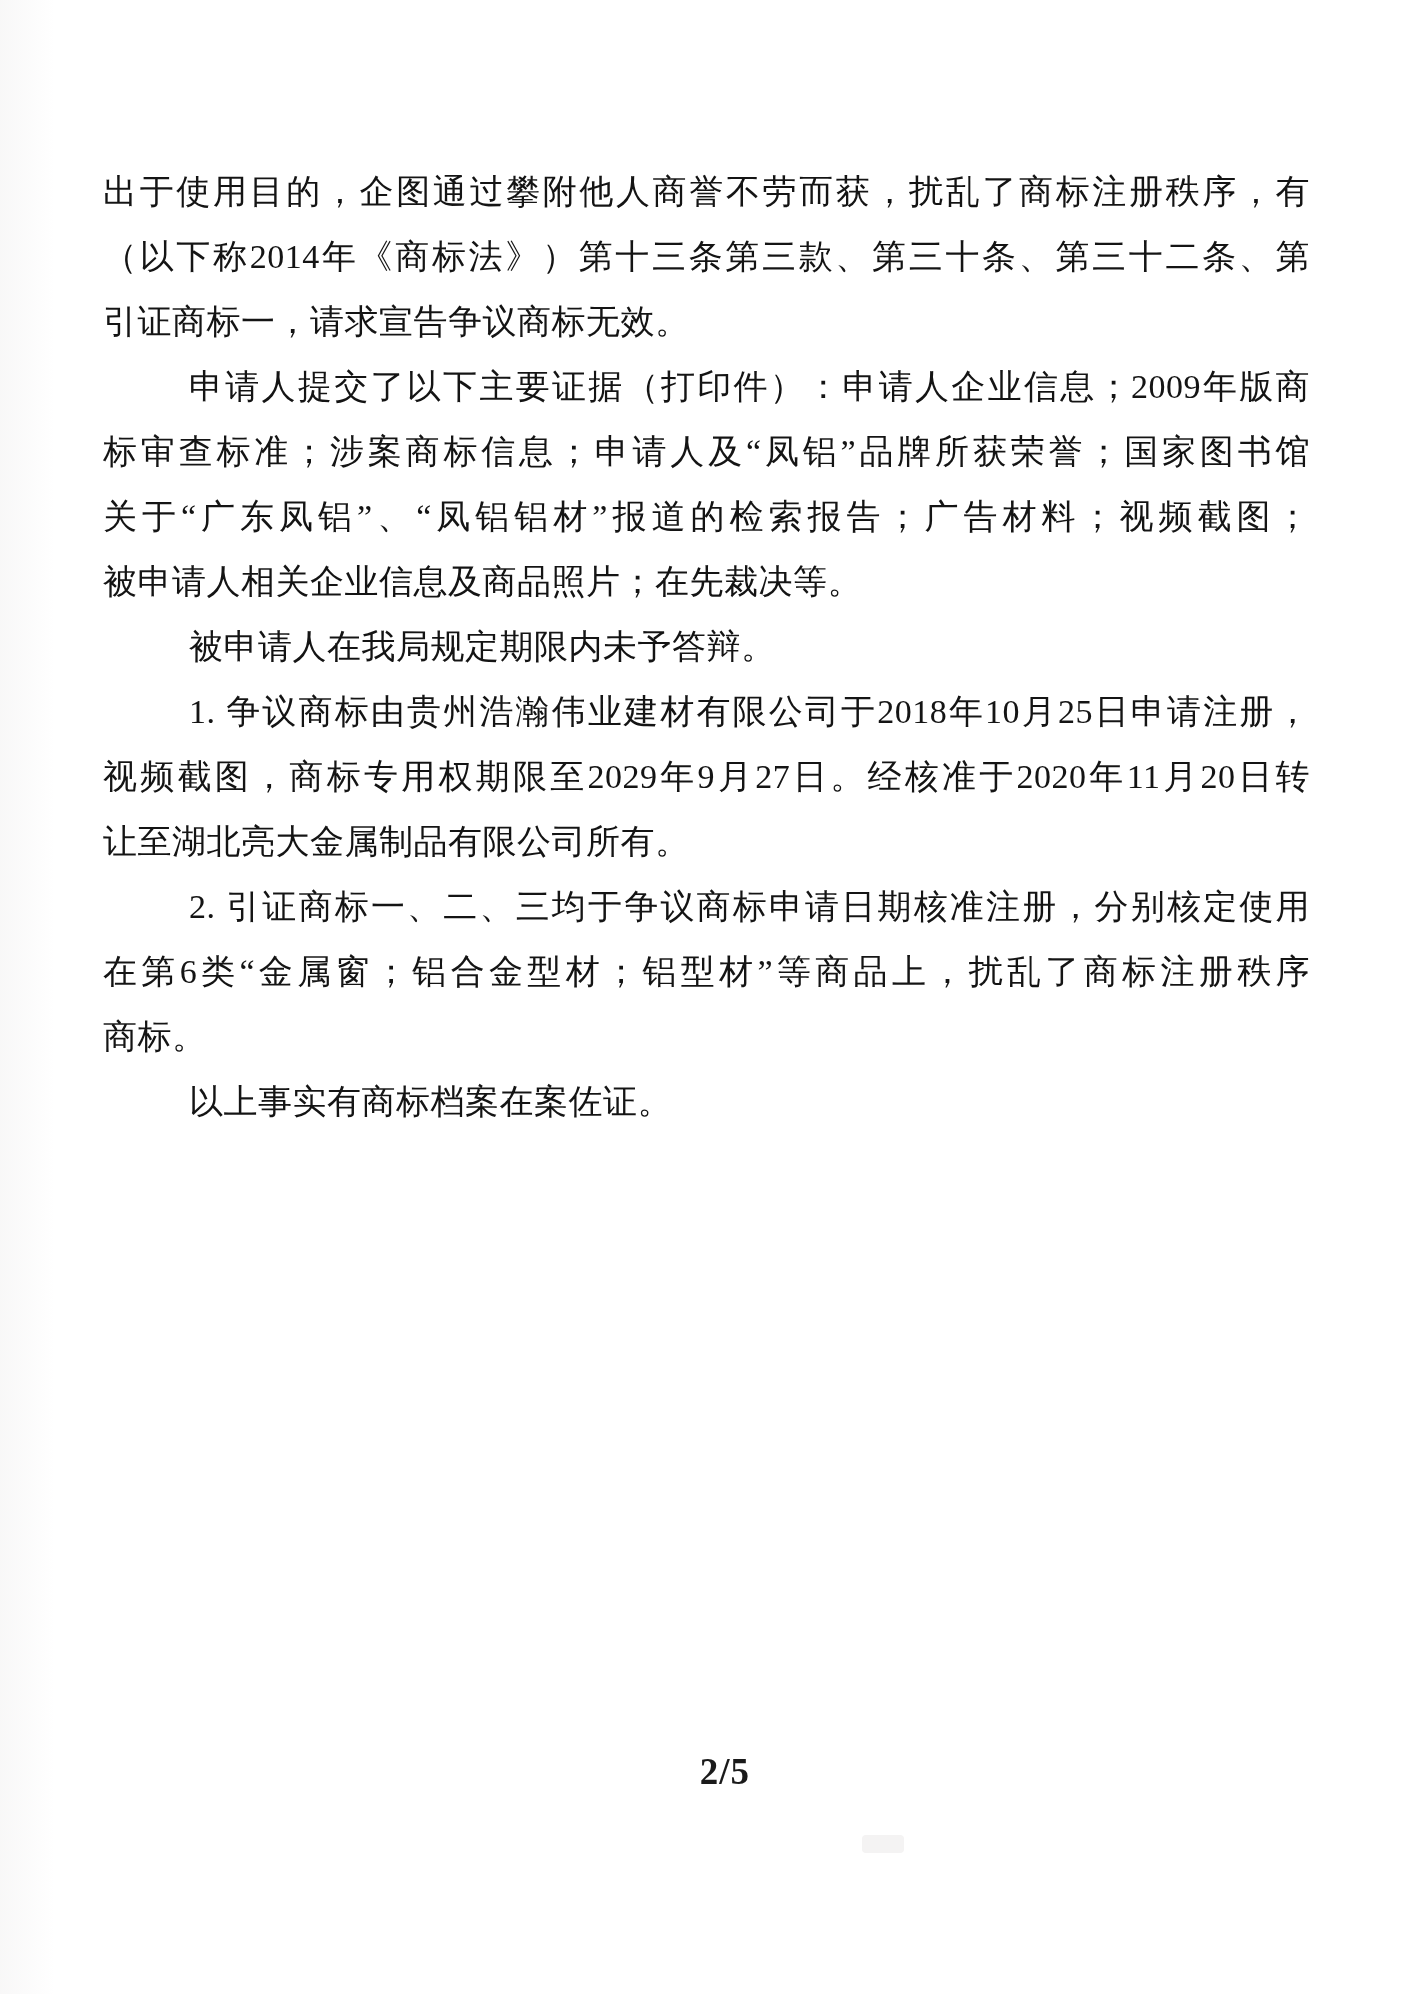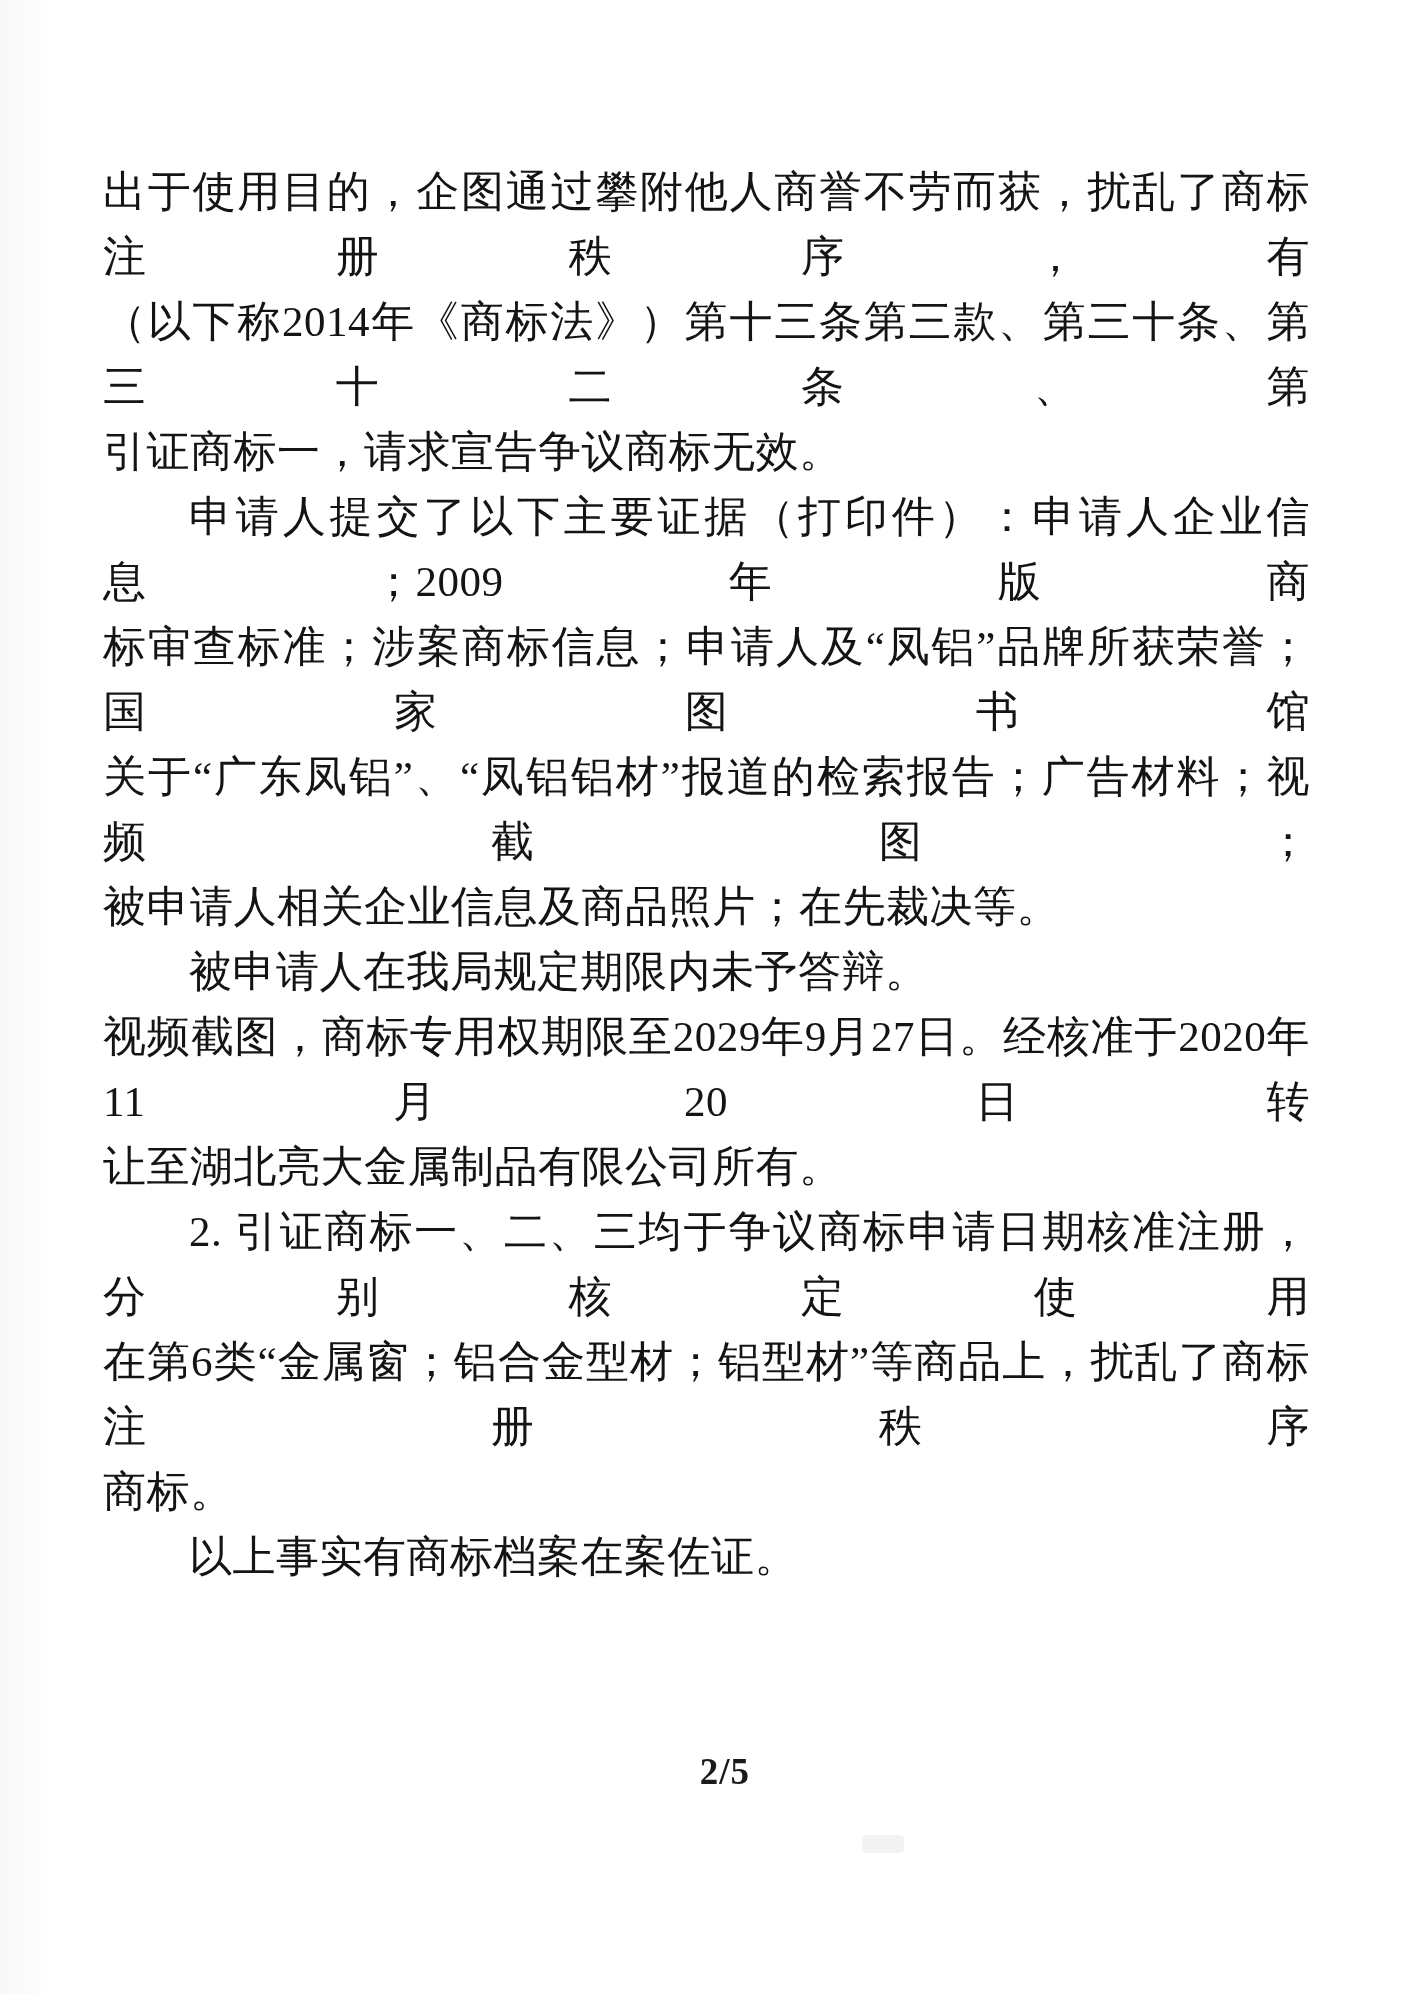--- a/index.html
+++ b/index.html
@@ -27,21 +27,21 @@
     pointer-events: none;
   }
   .doc-body {
     position: absolute;
     left: 103px;
     right: 100px;
     top: 159px;
   }
   .doc-body p {
     margin: 0;
-    font-size: 43px;
+    font-size: 34px;
     line-height: 65px;
     letter-spacing: 0.5px;
     white-space: normal;
     text-align: left;
   }
   .doc-body p.justify {
     text-align: justify;
     text-align-last: justify;
   }
   .doc-body p.indent {
@@ -77,20 +77,21 @@
 
   <div class="doc-body">
     <p class="justify">出于使用目的，企图通过攀附他人商誉不劳而获，扰乱了商标注册秩序，有</p>
     <p class="justify">（以下称2014年《商标法》）第十三条第三款、第三十条、第三十二条、第</p>
     <p>引证商标一，请求宣告争议商标无效。</p>
     <p class="indent justify">申请人提交了以下主要证据（打印件）：申请人企业信息；2009年版商</p>
     <p class="justify">标审查标准；涉案商标信息；申请人及“凤铝”品牌所获荣誉；国家图书馆</p>
     <p class="justify">关于“广东凤铝”、“凤铝铝材”报道的检索报告；广告材料；视频截图；</p>
     <p>被申请人相关企业信息及商品照片；在先裁决等。</p>
     <p class="indent">被申请人在我局规定期限内未予答辩。</p>
+    <p class="indent justify">1. 争议商标由贵州浩瀚伟业建材有限公司于2018年10月25日申请注册，</p>
     <p class="justify">视频截图，商标专用权期限至2029年9月27日。经核准于2020年11月20日转</p>
     <p>让至湖北亮大金属制品有限公司所有。</p>
     <p class="indent justify">2. 引证商标一、二、三均于争议商标申请日期核准注册，分别核定使用</p>
     <p class="justify">在第6类“金属窗；铝合金型材；铝型材”等商品上，扰乱了商标注册秩序</p>
     <p>商标。</p>
     <p class="indent">以上事实有商标档案在案佐证。</p>
 
   </div>
 
   <div class="page-number">2/5</div>

